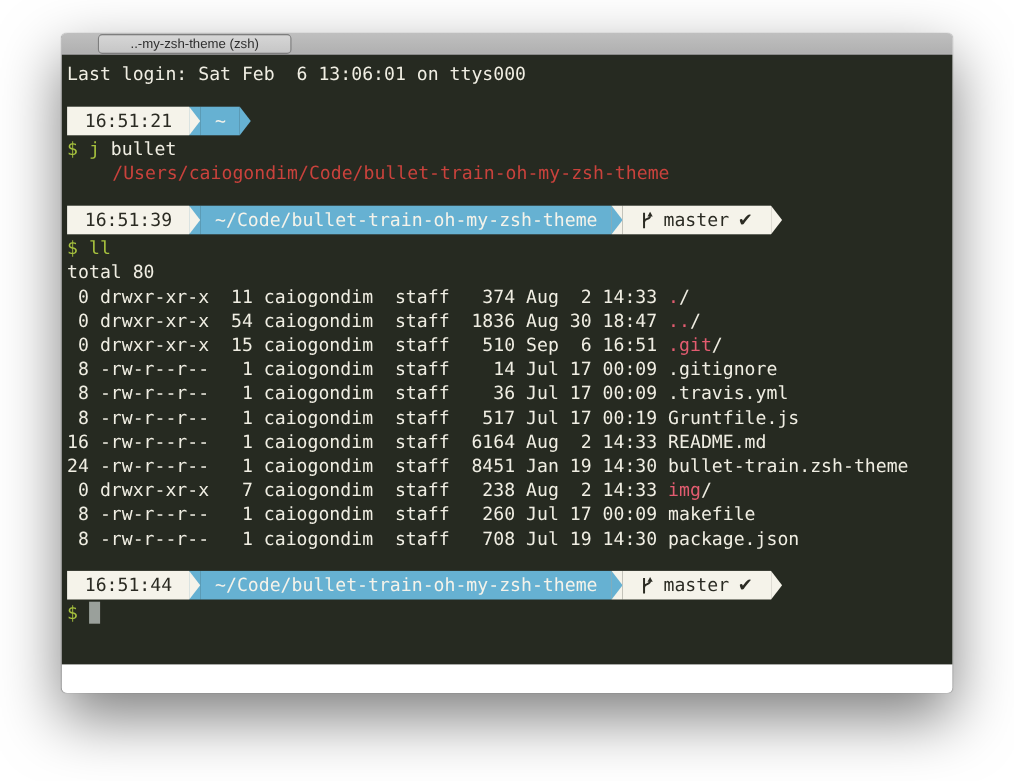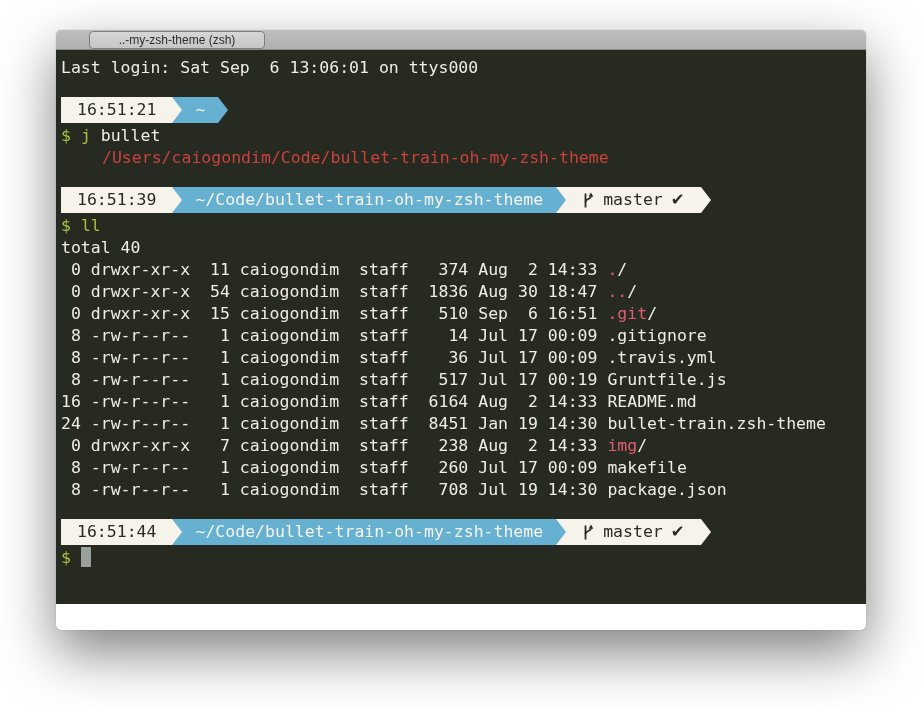--- a/index.html
+++ b/index.html
@@ -68,21 +68,21 @@
 
 <div class="window">
 
   <div class="tabbar">
     <div class="tab">
       <span>..-my-zsh-theme (zsh)</span>
     </div>
   </div>
 
   <div class="screen">
-    <div class="line">Last login: Sat Sep  6 13:06:01 on ttys000</div>
+    <div class="line">Last login: Sat Feb  6 13:06:01 on ttys000</div>
 
     <div class="promptline">
       <span class="seg white"><span>16:51:21</span></span>
       <span class="arr w2b"></span>
       <span class="seg blue"><span>~</span></span>
       <span class="arr b2bg"></span>
     </div>
     <div class="line"><span class="green">$</span><span> </span><span class="green">j</span><span> bullet</span></div>
     <div class="line red">/Users/caiogondim/Code/bullet-train-oh-my-zsh-theme</div>
 
@@ -96,21 +96,21 @@
           <path d="M3.5 1.5 L3.5 15.5" stroke="#2b2b23" stroke-width="1.8" fill="none"></path>
           <path d="M3.5 10 C3.5 6.5, 9 7.5, 9 4.5" stroke="#2b2b23" stroke-width="1.8" fill="none"></path>
           <path d="M9 0.5 L6.6 4.8 L11.4 4.8 Z" fill="#2b2b23"></path>
         </svg>
         <span>master</span>
         <span class="check">✔</span>
       </span>
       <span class="arr w2bg"></span>
     </div>
     <div class="line"><span class="green">$</span><span> </span><span class="green">ll</span><span></span></div>
-    <div class="line">total 40</div>
+    <div class="line">total 80</div>
 
     <div id="ls-rows">
         <div class="line"><span> 0 drwxr-xr-x  11 caiogondim  staff   374 Aug  2 14:33 </span><span class="dirname">.</span><span>/</span></div>
         <div class="line"><span> 0 drwxr-xr-x  54 caiogondim  staff  1836 Aug 30 18:47 </span><span class="dirname">..</span><span>/</span></div>
         <div class="line"><span> 0 drwxr-xr-x  15 caiogondim  staff   510 Sep  6 16:51 </span><span class="dirname">.git</span><span>/</span></div>
         <div class="line"><span> 8 -rw-r--r--   1 caiogondim  staff    14 Jul 17 00:09 </span><span class="">.gitignore</span></div>
         <div class="line"><span> 8 -rw-r--r--   1 caiogondim  staff    36 Jul 17 00:09 </span><span class="">.travis.yml</span></div>
         <div class="line"><span> 8 -rw-r--r--   1 caiogondim  staff   517 Jul 17 00:19 </span><span class="">Gruntfile.js</span></div>
         <div class="line"><span>16 -rw-r--r--   1 caiogondim  staff  6164 Aug  2 14:33 </span><span class="">README.md</span></div>
         <div class="line"><span>24 -rw-r--r--   1 caiogondim  staff  8451 Jan 19 14:30 </span><span class="">bullet-train.zsh-theme</span></div>

